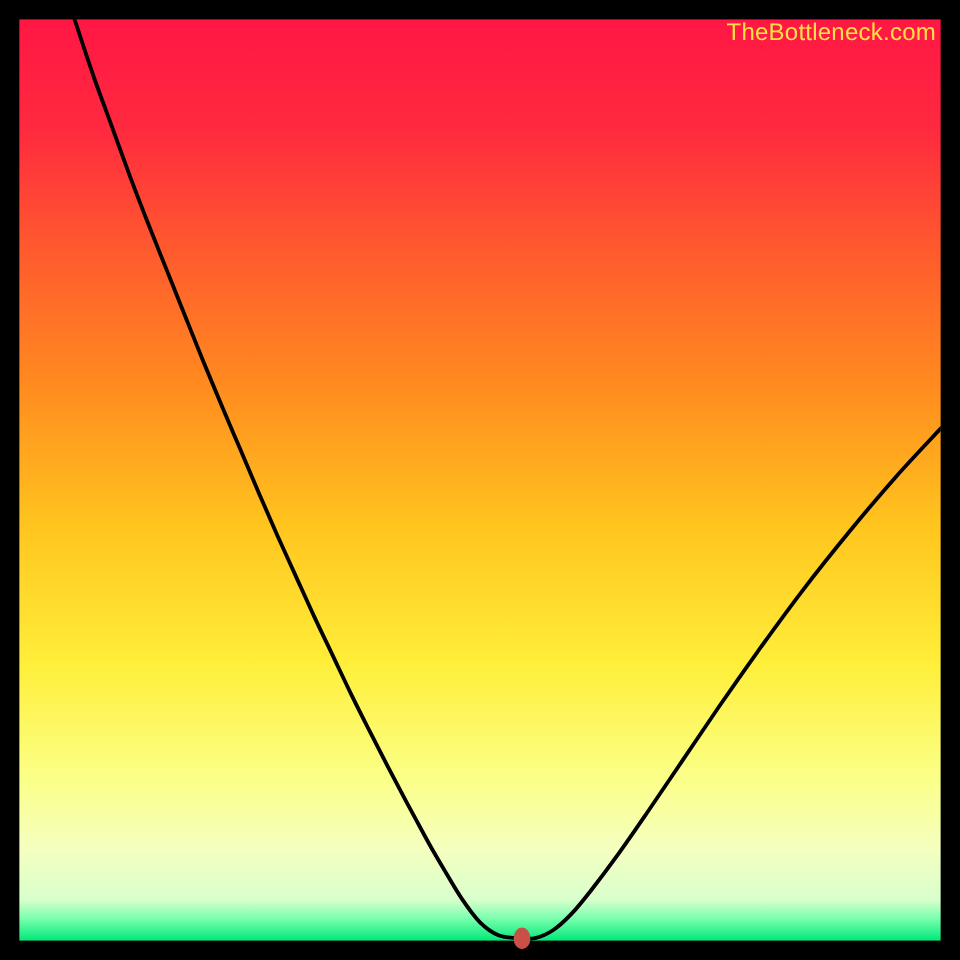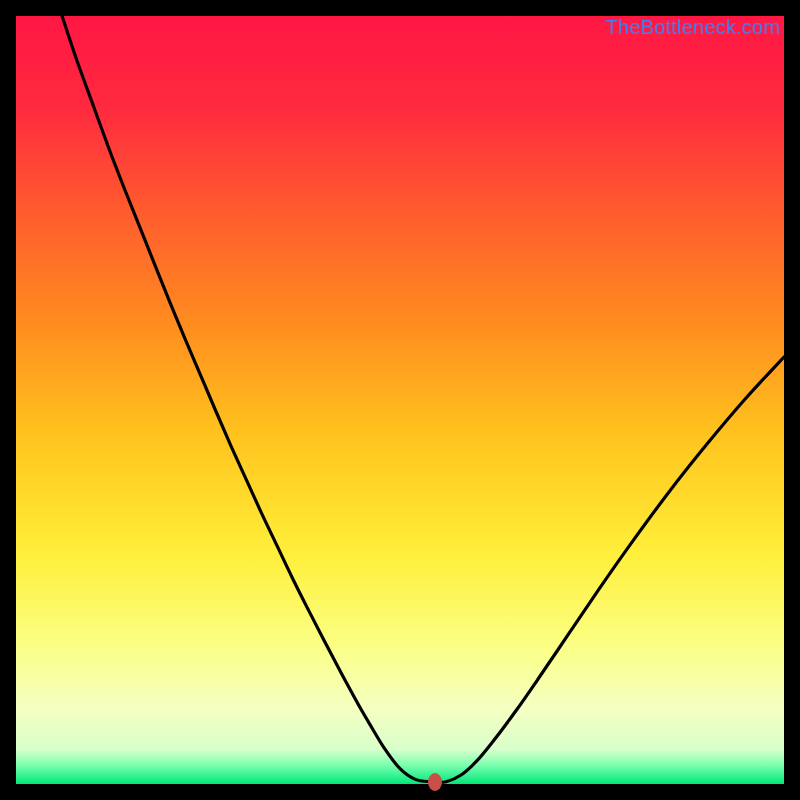--- a/index.html
+++ b/index.html
@@ -23,21 +23,21 @@
     position: absolute;
     left: 0;
     top: 0;
     width: 768px;
     height: 768px;
   }
   .watermark {
     position: absolute;
     top: 0px;
     right: 4px;
-    color: #3b82f6;
+    color: #fde047;
     font-size: 20px;
     font-weight: 500;
     letter-spacing: 0.2px;
     user-select: none;
   }
   .marker {
     position: absolute;
     width: 14px;
     height: 18px;
     border-radius: 7px / 9px;

